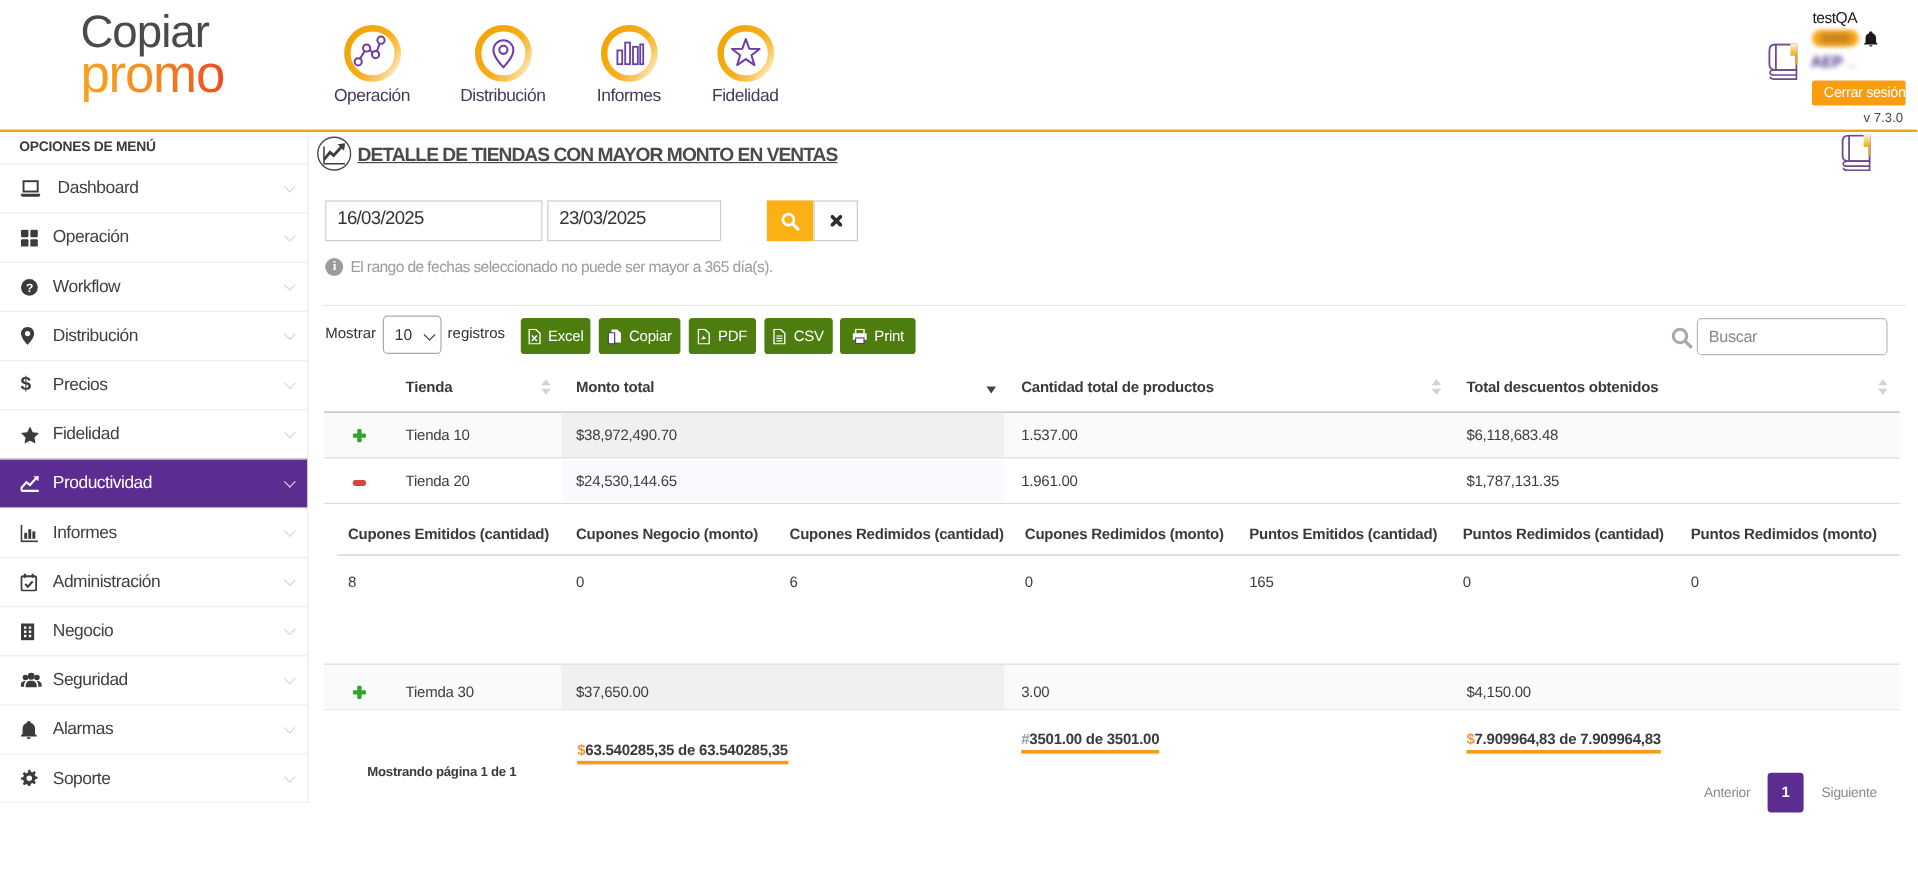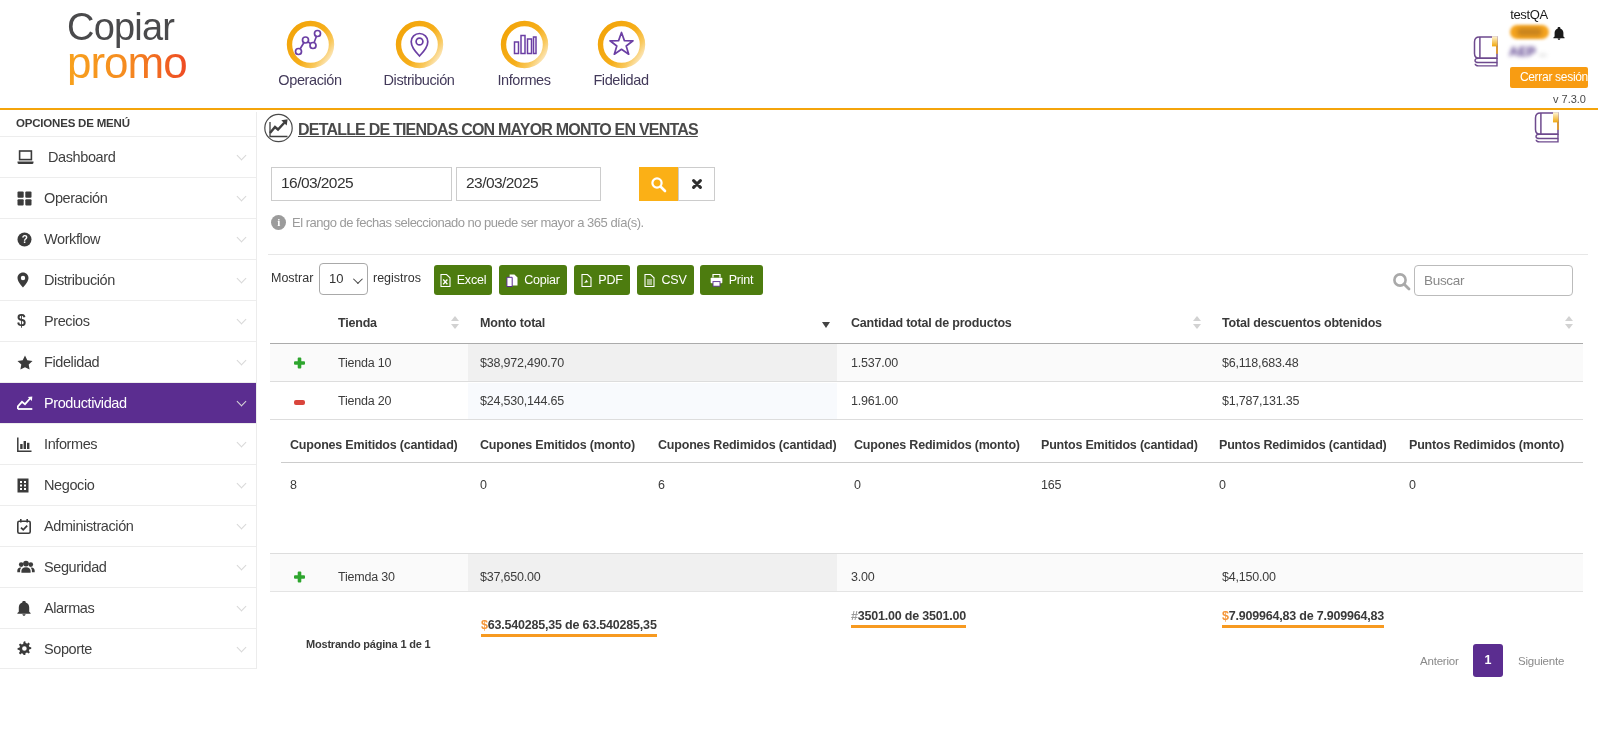--- a/index.html
+++ b/index.html
@@ -197,32 +197,32 @@
       </span>Productividad<span class="chev"></span></div>
   <div class="mi"><span class="ic">
         <svg width="15" height="15" viewBox="0 0 15 15">
           <path d="M0.8,0.5 V14.2 H14.5" fill="none" stroke="currentColor" stroke-width="1.5"></path>
           <rect x="3.2" y="7" width="2.4" height="5" fill="currentColor"></rect>
           <rect x="6.6" y="4" width="2.4" height="8" fill="currentColor"></rect>
           <rect x="10" y="5.8" width="2.4" height="6.2" fill="currentColor"></rect>
         </svg>
       </span>Informes<span class="chev"></span></div>
   <div class="mi"><span class="ic">
-        <svg width="12" height="15" viewBox="0 0 12 15">
-          <path d="M0.5,0.5 h11 v14 h-11 z M3,3 h2 v2 h-2 z M7,3 h2 v2 h-2 z M3,6.5 h2 v2 h-2 z M7,6.5 h2 v2 h-2 z M3,10 h2 v2 h-2 z M7,10 h2 v2 h-2 z" fill="currentColor" fill-rule="evenodd"></path>
-        </svg>
-      </span>Negocio<span class="chev"></span></div>
-  <div class="mi"><span class="ic">
         <svg width="14" height="15" viewBox="0 0 14 15">
           <rect x="0.8" y="2.2" width="12.4" height="12" rx="1.5" fill="none" stroke="currentColor" stroke-width="1.6"></rect>
           <line x1="3.8" y1="0" x2="3.8" y2="3.5" stroke="currentColor" stroke-width="1.6"></line>
           <line x1="10.2" y1="0" x2="10.2" y2="3.5" stroke="currentColor" stroke-width="1.6"></line>
           <path d="M4,8.7 L6.2,10.9 L10.2,6.6" fill="none" stroke="currentColor" stroke-width="1.7"></path>
         </svg>
       </span>Administración<span class="chev"></span></div>
+  <div class="mi"><span class="ic">
+        <svg width="12" height="15" viewBox="0 0 12 15">
+          <path d="M0.5,0.5 h11 v14 h-11 z M3,3 h2 v2 h-2 z M7,3 h2 v2 h-2 z M3,6.5 h2 v2 h-2 z M7,6.5 h2 v2 h-2 z M3,10 h2 v2 h-2 z M7,10 h2 v2 h-2 z" fill="currentColor" fill-rule="evenodd"></path>
+        </svg>
+      </span>Negocio<span class="chev"></span></div>
   <div class="mi"><span class="ic">
         <svg width="18" height="14" viewBox="0 0 18 14">
           <circle cx="4.2" cy="4.6" r="2.3" fill="currentColor"></circle>
           <circle cx="13.8" cy="4.6" r="2.3" fill="currentColor"></circle>
           <circle cx="9" cy="3.6" r="2.9" fill="currentColor"></circle>
           <path d="M9,7.2 c-2.8,0 -4.6,1.6 -4.6,3.6 v2 h9.2 v-2 c0,-2 -1.8,-3.6 -4.6,-3.6 z" fill="currentColor"></path>
           <path d="M3.4,7.6 c-1.9,0.2 -3.1,1.4 -3.1,3 v1.7 h2.8 v-1.5 c0,-1.2 0.5,-2.3 1.4,-3 z" fill="currentColor"></path>
           <path d="M14.6,7.6 c1.9,0.2 3.1,1.4 3.1,3 v1.7 h-2.8 v-1.5 c0,-1.2 -0.5,-2.3 -1.4,-3 z" fill="currentColor"></path>
         </svg>
       </span>Seguridad<span class="chev"></span></div>
@@ -333,21 +333,21 @@
   <div class="row" style="top:271px;height:37px;background:#fff;border-bottom:1px solid #ddd;">
     <span class="sorted" style="background:#f8fafd;"></span>
     <span class="minus" style="top:17px;"></span>
     <span class="td" style="left:68px;top:11px">Tienda 20</span>
     <span class="td" style="left:210px;top:11px">$24,530,144.65</span>
     <span class="td" style="left:581px;top:11px">1.961.00</span>
     <span class="td" style="left:952px;top:11px">$1,787,131.35</span>
   </div>
   <div class="row" style="top:309px;height:135px;background:#fff;">
     <span class="th" style="left:20px;top:17px">Cupones Emitidos (cantidad)</span>
-    <span class="th" style="left:210px;top:17px">Cupones Emitidos (monto)</span>
+    <span class="th" style="left:210px;top:17px">Cupones Negocio (monto)</span>
     <span class="th" style="left:388px;top:17px">Cupones Redimidos (cantidad)</span>
     <span class="th" style="left:584px;top:17px">Cupones Redimidos (monto)</span>
     <span class="th" style="left:771px;top:17px">Puntos Emitidos (cantidad)</span>
     <span class="th" style="left:949px;top:17px">Puntos Redimidos (cantidad)</span>
     <span class="th" style="left:1139px;top:17px">Puntos Redimidos (monto)</span>
     <span style="position:absolute;left:11px;top:41px;width:1302px;border-top:1px solid #ccc;"></span>
     <span class="td" style="left:20px;top:57px">8</span>
     <span class="td" style="left:210px;top:57px">0</span>
     <span class="td" style="left:388px;top:57px">6</span>
     <span class="td" style="left:584px;top:57px">0</span>

